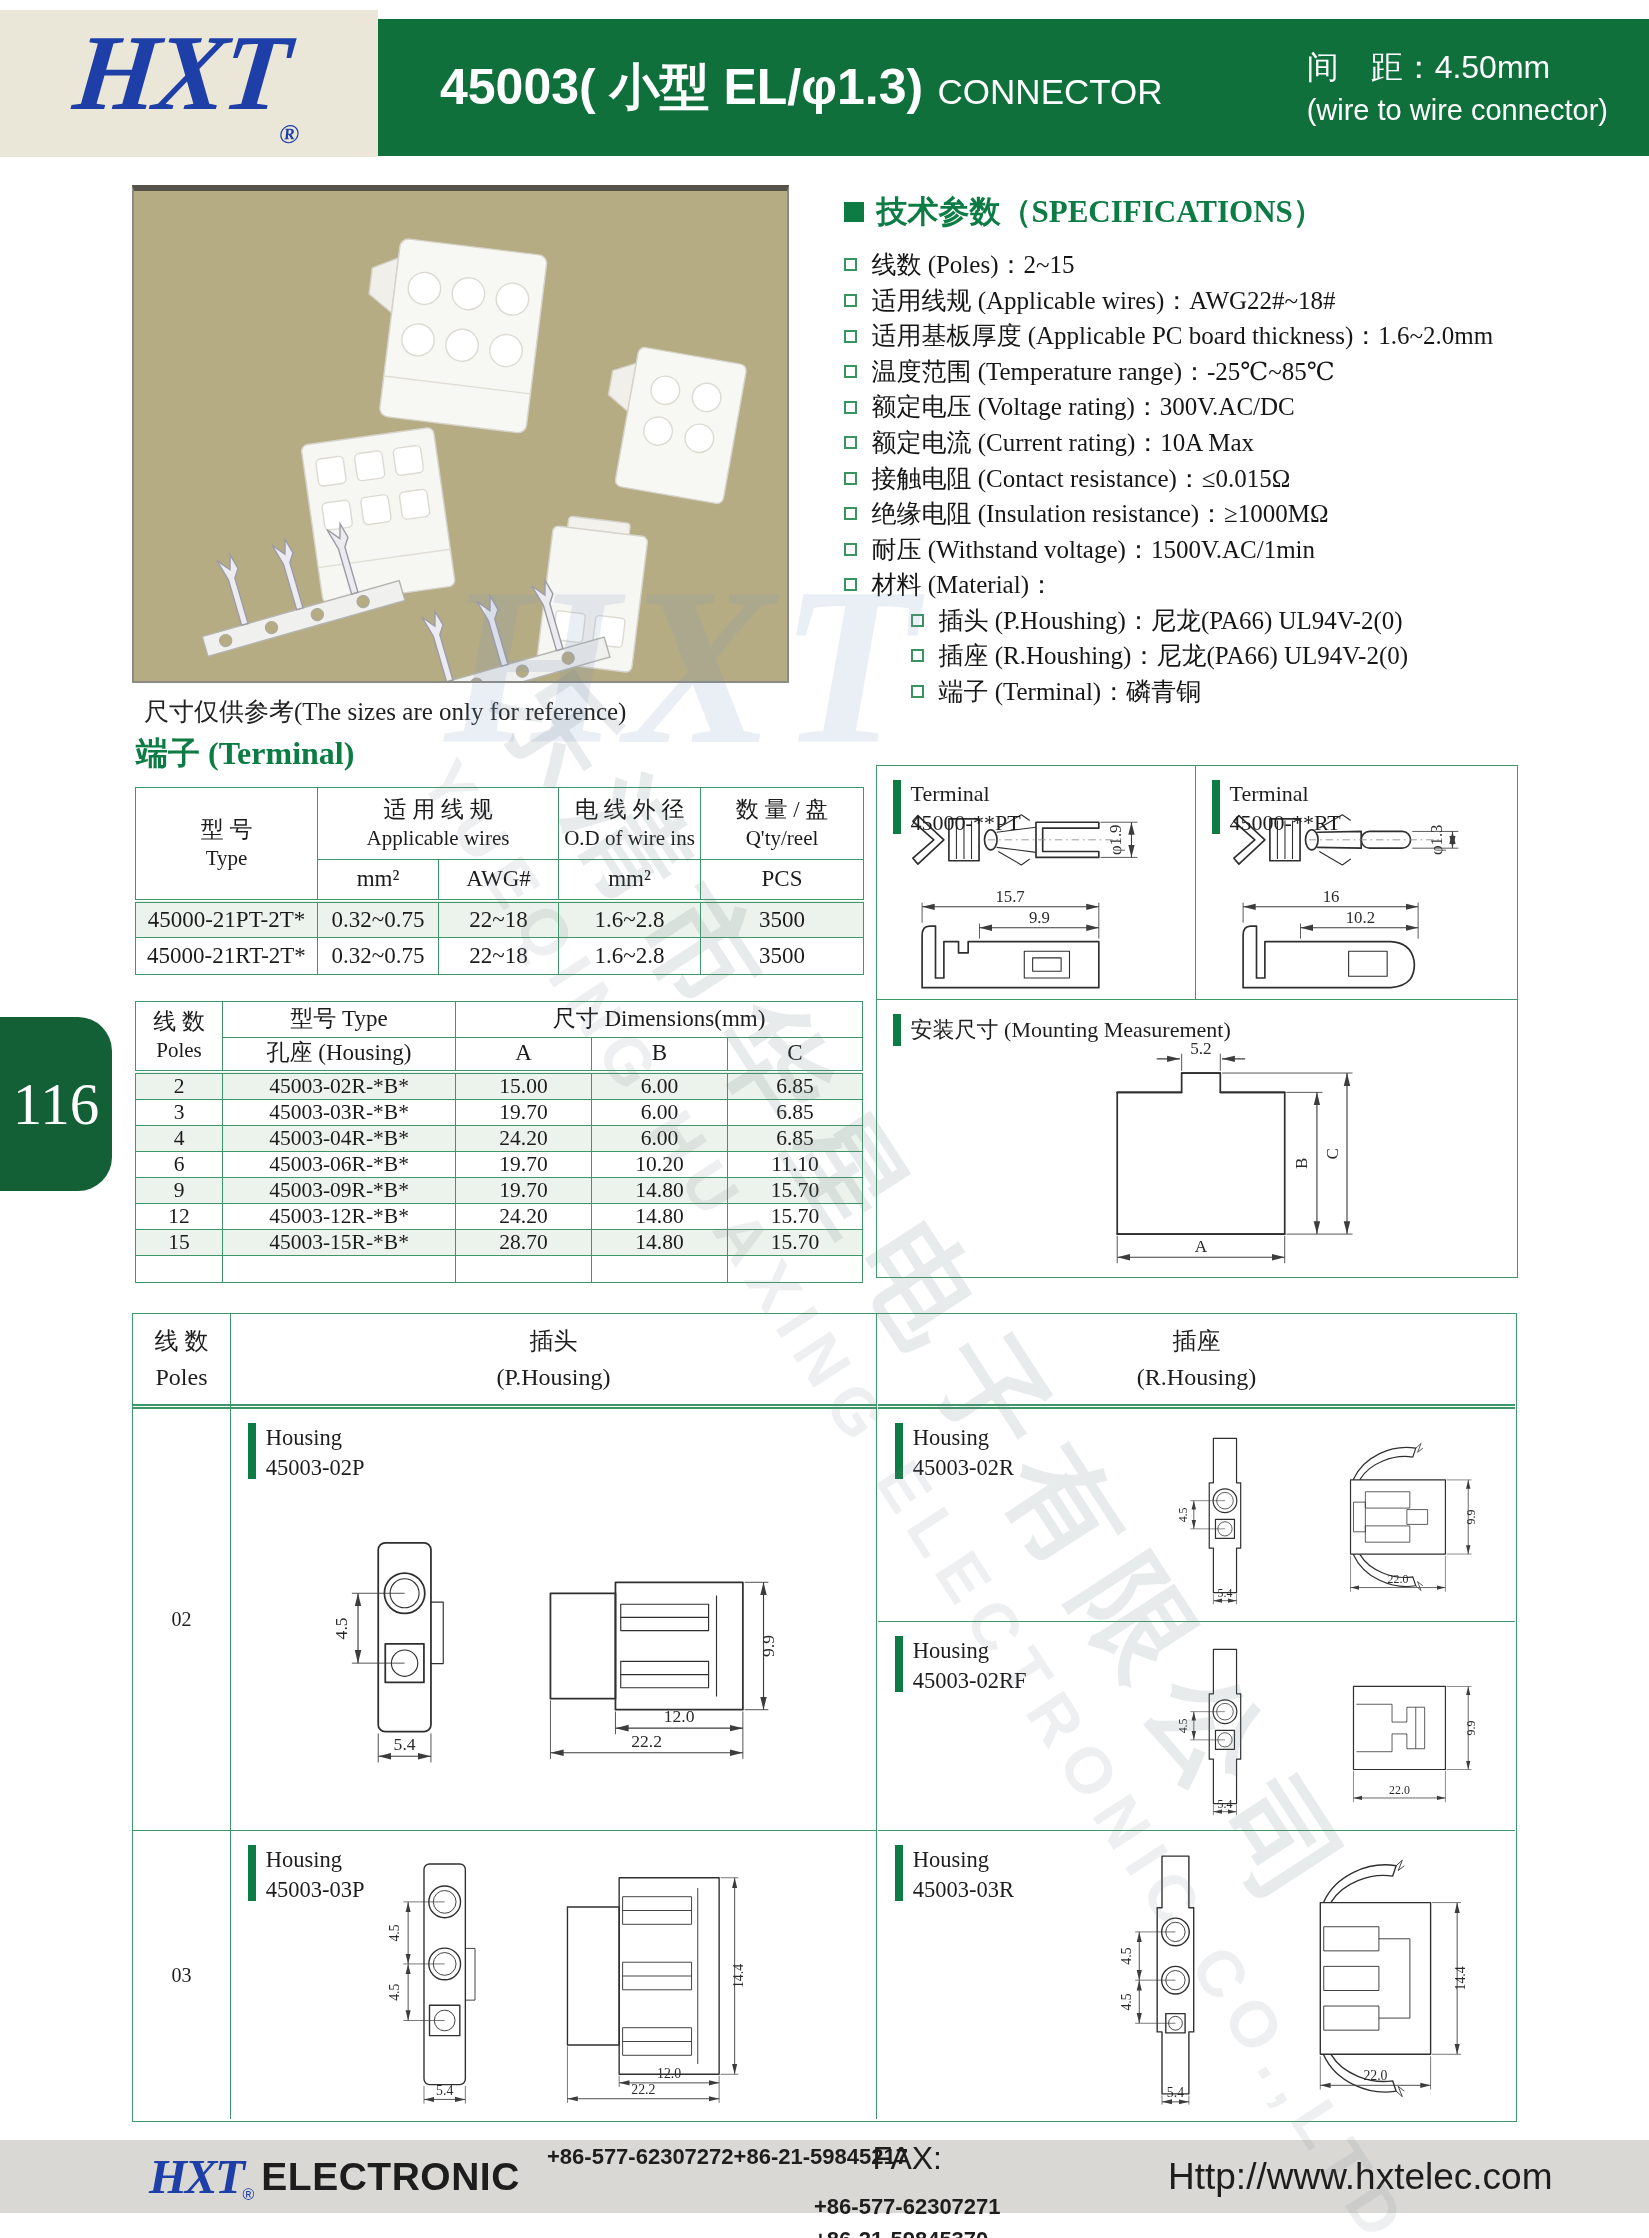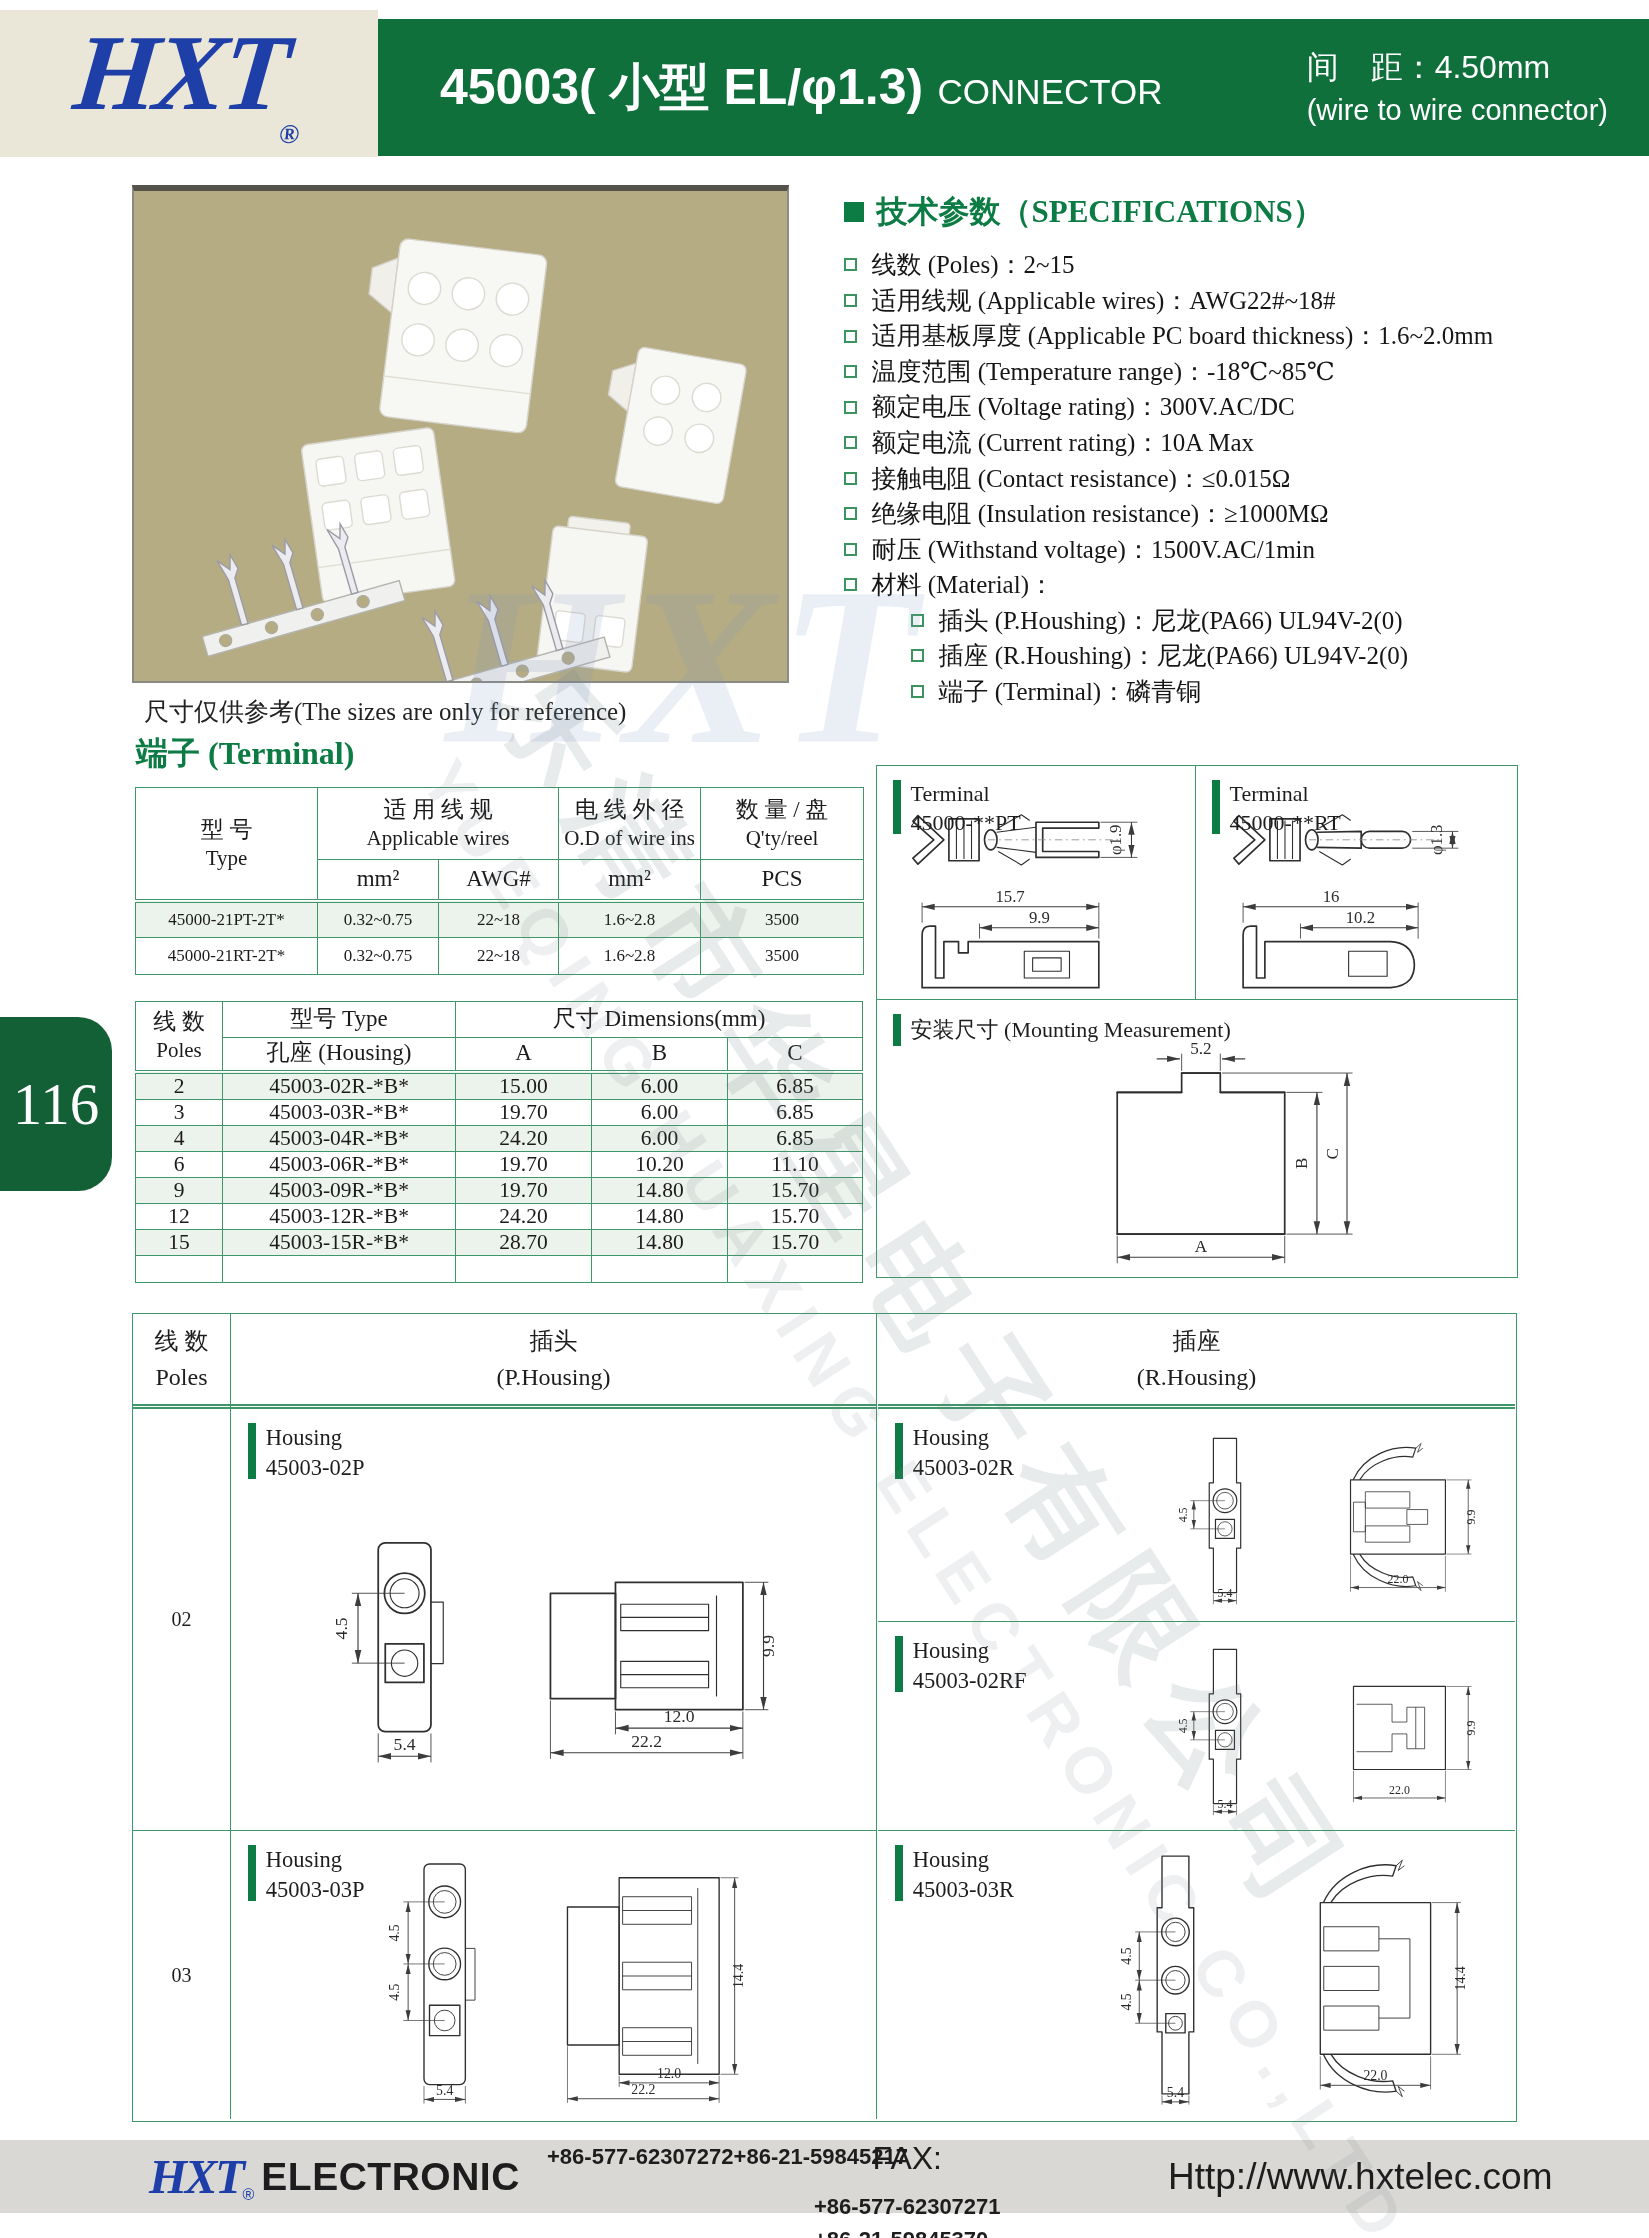--- a/index.html
+++ b/index.html
@@ -40,21 +40,21 @@
   .t-title { position:absolute; left:136px; top:732px; font-size:32px; font-weight:bold; color:#0c7c44; }
 
   
   table.dtable { position:absolute; border-collapse:collapse; table-layout:fixed; background:#fff; }
   .dtable th,.dtable td { border:1.4px solid #3d9768; text-align:center; vertical-align:middle; padding:0;
                           font-weight:normal; color:#1b1b1b; }
   .dtable .hdr { font-size:23px; line-height:1.25; }
   .dtable .hdr small { font-size:21px; display:block; }
   .dbl { border-bottom:4.8px double #3d9768 !important; }
   .shade { background:#ecf2ec; }
-  .tt td { font-size:17px; }
+  .tt td { font-size:23px; }
   .pt td { font-size:21.5px; }
 
   
   .rpanel { position:absolute; left:876px; top:765px; width:642px; height:513px;
             border:1.9px solid #3d9768; box-sizing:border-box; background:#fff; }
   .rp-pt  { position:absolute; left:0; top:0; width:319px; height:234px; border-right:1.9px solid #3d9768;
             border-bottom:1.9px solid #3d9768; box-sizing:border-box; }
   .rp-rt  { position:absolute; left:319px; top:0; right:0; height:234px; border-bottom:1.9px solid #3d9768; box-sizing:border-box; }
   .rp-mount { position:absolute; left:0; top:234px; right:0; bottom:0; }
   .tlabel { position:absolute; left:16.3px; top:14.4px; display:flex; gap:9.6px; font-size:22px; line-height:1.3; z-index:2; }
@@ -224,21 +224,21 @@
     <div class="spec-item">
         <span class="bullet"></span>
         <span>适用线规 (Applicable wires)：AWG22#~18#</span>
       </div>
     <div class="spec-item">
         <span class="bullet"></span>
         <span>适用基板厚度 (Applicable PC board thickness)：1.6~2.0mm</span>
       </div>
     <div class="spec-item">
         <span class="bullet"></span>
-        <span>温度范围 (Temperature range)：-18℃~85℃</span>
+        <span>温度范围 (Temperature range)：-25℃~85℃</span>
       </div>
     <div class="spec-item">
         <span class="bullet"></span>
         <span>额定电压 (Voltage rating)：300V.AC/DC</span>
       </div>
     <div class="spec-item">
         <span class="bullet"></span>
         <span>额定电流 (Current rating)：10A Max</span>
       </div>
     <div class="spec-item">

